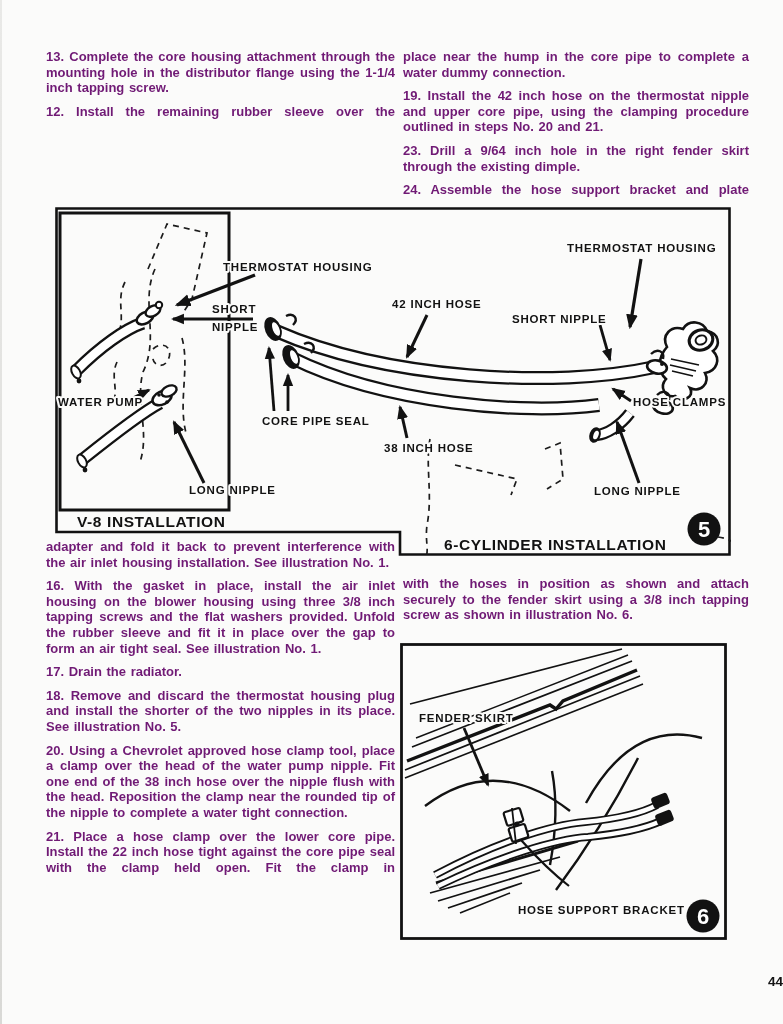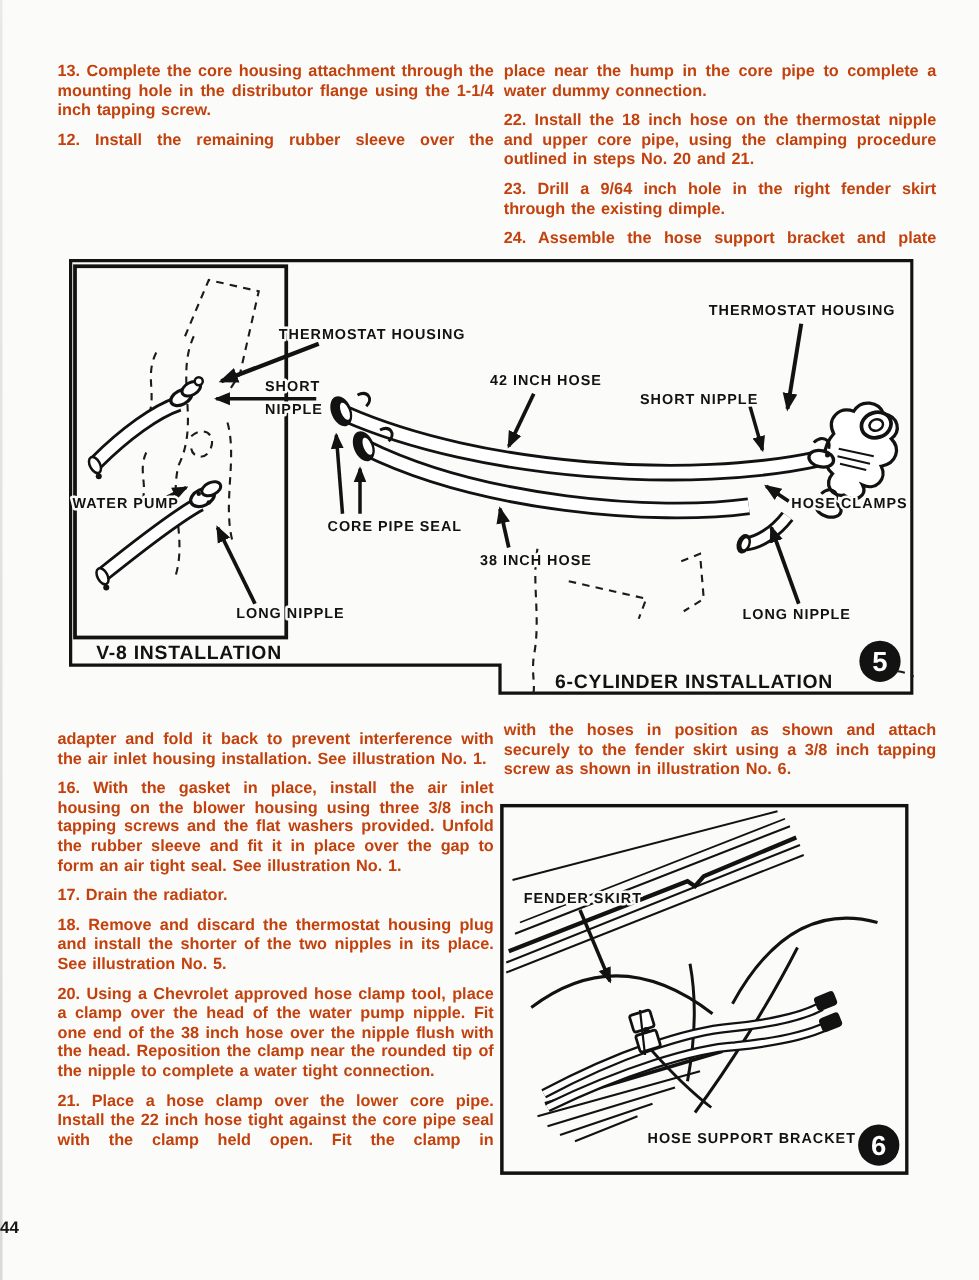--- a/index.html
+++ b/index.html
@@ -2,54 +2,54 @@
 <html><head>
 <meta charset="utf-8">
 <style>
   html,body{margin:0;padding:0;}
   body{
     width:783px;height:1024px;position:relative;overflow:hidden;
     background:#fbfbfa;
     font-family:"Liberation Sans",sans-serif;
   }
   .page-edge{position:absolute;left:0;top:0;width:2px;height:1024px;background:linear-gradient(#e9e9e7,#d9d9d6);}
-  .col{position:absolute;color:#c2410c;}
+  .col{position:absolute;color:#701a75;}
   .col p{
     margin:0 0 8px 0;
     font-weight:bold;font-size:13px;line-height:15.6px;
     text-align:justify;word-spacing:1px;letter-spacing:0px;
   }
   .col p.cont{text-align-last:justify;}
   .figure{position:absolute;}
   svg text{
     font-family:"Liberation Sans",sans-serif;
     font-weight:bold;fill:#121212;
     paint-order:stroke;stroke:#fbfbfa;stroke-width:4px;stroke-linejoin:round;
   }
   svg text.lbl{font-size:11.5px;letter-spacing:0.8px;}
   svg text.cap{font-size:15.5px;letter-spacing:0.6px;}
   svg text.badge{font-size:22px;fill:#ffffff;stroke:none;paint-order:normal;}
   .pageno{
-    position:absolute;left:0;top:974px;width:783px;text-align:left;
+    position:absolute;left:0;top:974px;width:783px;text-align:right;
     font-weight:bold;font-size:13.5px;color:#141414;
   }
 </style>
 </head>
 <body>
 
 <div class="page-edge"></div>
 
 <div class="col" style="left:46px;top:49px;width:349px;">
   <p>13.  Complete the core housing attachment through the mounting hole in the distributor flange using the 1-1/4 inch tapping screw.</p>
   <p class="cont">12.  Install the remaining rubber sleeve over the</p>
 </div>
 
 <div class="col" style="left:403px;top:49px;width:346px;">
   <p>place near the hump in the core pipe to complete a water dummy connection.</p>
-  <p>22.  Install the 18 inch hose on the thermostat nipple and upper core pipe, using the clamping procedure outlined in steps No. 20 and 21.</p>
+  <p>19.  Install the 42 inch hose on the thermostat nipple and upper core pipe, using the clamping procedure outlined in steps No. 20 and 21.</p>
   <p>23.  Drill a 9/64 inch hole in the right fender skirt through the existing dimple.</p>
   <p class="cont">24.  Assemble the hose support bracket and plate</p>
 </div>
 
 <div class="figure" style="left:55px;top:207px;width:676px;height:349px;">
 <svg width="676" height="349" viewBox="0 0 676 349">
   <defs>
     <marker id="ah" viewBox="0 0 10 10" refX="8.5" refY="5" markerWidth="4.6" markerHeight="4.6" orient="auto-start-reverse">
       <path d="M0,1 L10,5 L0,9 Z" fill="#121212"></path>
     </marker>
@@ -183,21 +183,21 @@
   <text class="lbl" x="539" y="288">LONG NIPPLE</text>
   <text class="cap" x="389" y="343">6-CYLINDER INSTALLATION</text>
 
   <g>
     <circle cx="649" cy="322" r="16.5" fill="#121212"></circle>
     <text class="badge" x="649" y="330" text-anchor="middle">5</text>
   </g>
 </svg>
 </div>
 
-<div class="col" style="left:46px;top:539px;width:349px;margin-top:44px;">
+<div class="col" style="left:46px;top:539px;width:349px;">
   <p>adapter and fold it back to prevent interference with the air inlet housing installation. See illustration No. 1.</p>
   <p>16.  With the gasket in place, install the air inlet housing on the blower housing using three 3/8 inch tapping screws and the flat washers provided. Unfold the rubber sleeve and fit it in place over the gap to form an air tight seal. See illustration No. 1.</p>
   <p>17.  Drain the radiator.</p>
   <p>18.  Remove and discard the thermostat housing plug and install the shorter of the two nipples in its place. See illustration No. 5.</p>
   <p>20.  Using a Chevrolet approved hose clamp tool, place a clamp over the head of the water pump nipple. Fit one end of the 38 inch hose over the nipple flush with the head. Reposition the clamp near the rounded tip of the nipple to complete a water tight connection.</p>
   <p class="cont">21.  Place a hose clamp over the lower core pipe. Install the 22 inch hose tight against the core pipe seal with the clamp held open. Fit the clamp in</p>
 </div>
 
 <div class="col" style="left:403px;top:576px;width:346px;">
   <p>with the hoses in position as shown and attach securely to the fender skirt using a 3/8 inch tapping screw as shown in illustration No. 6.</p>

